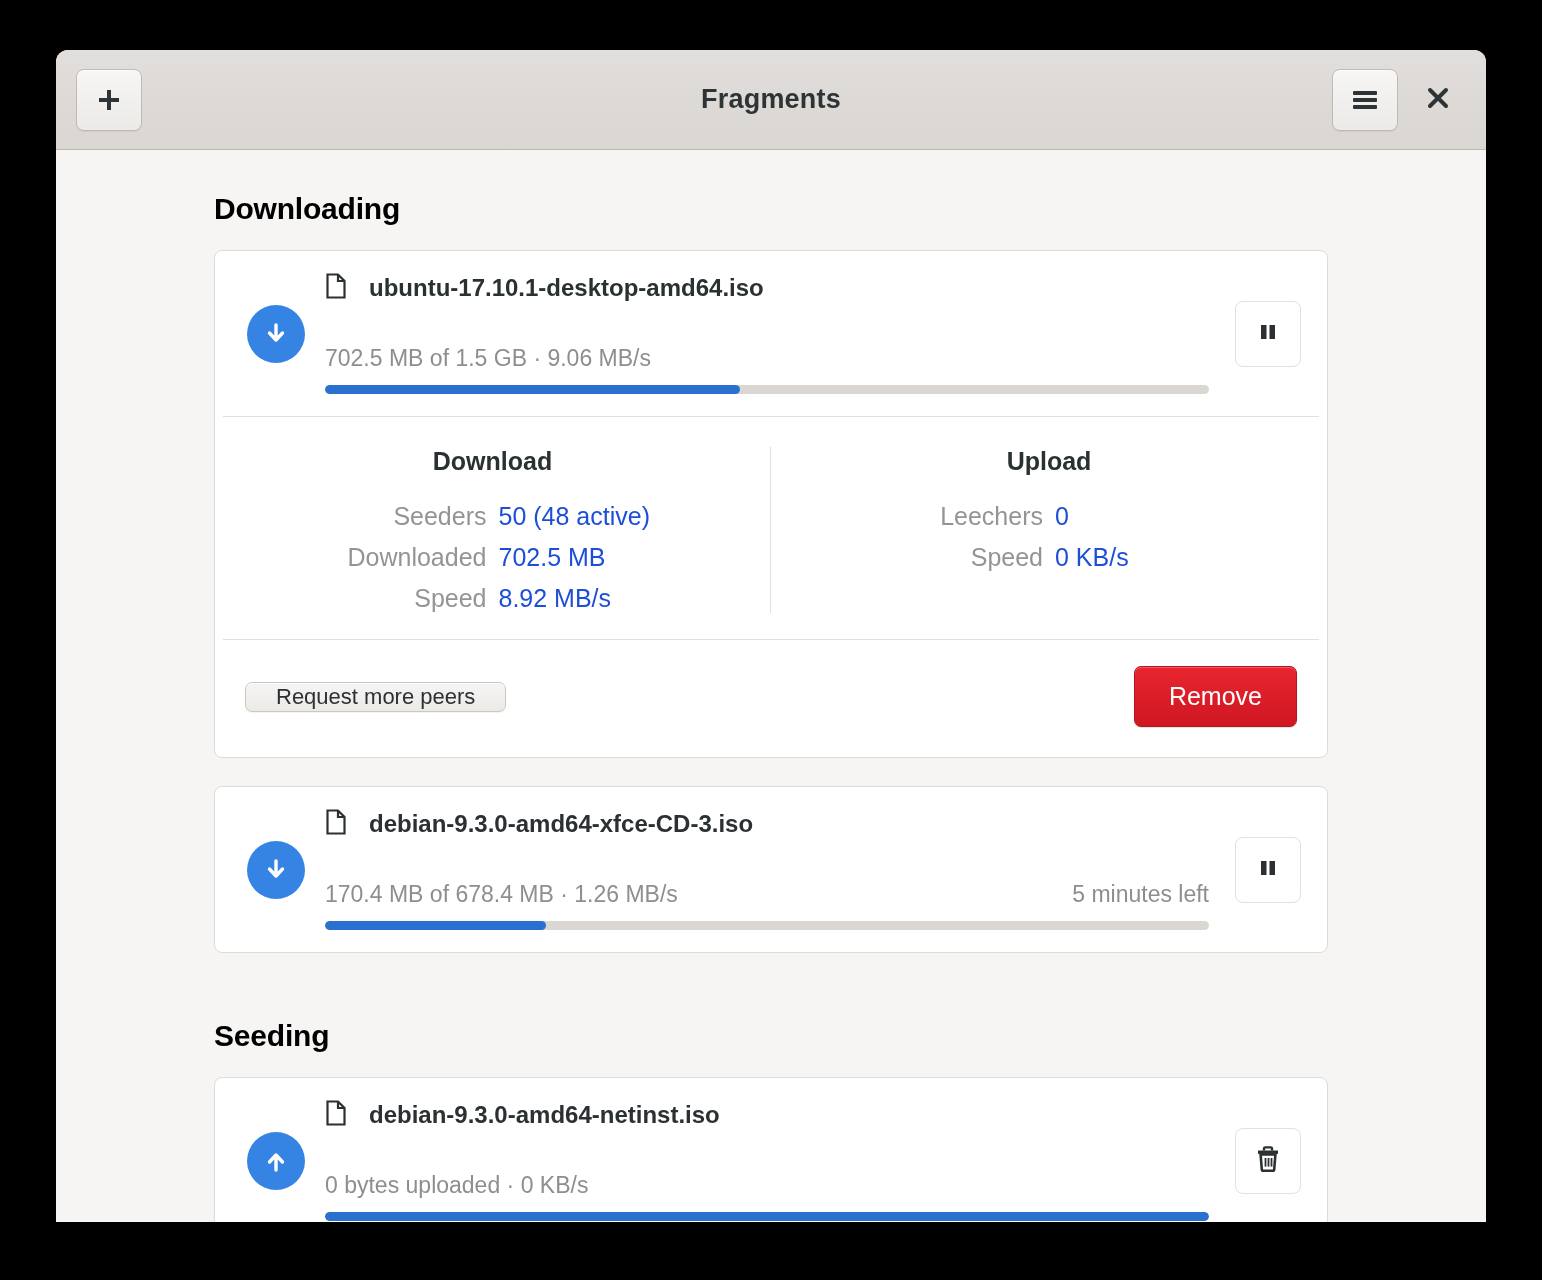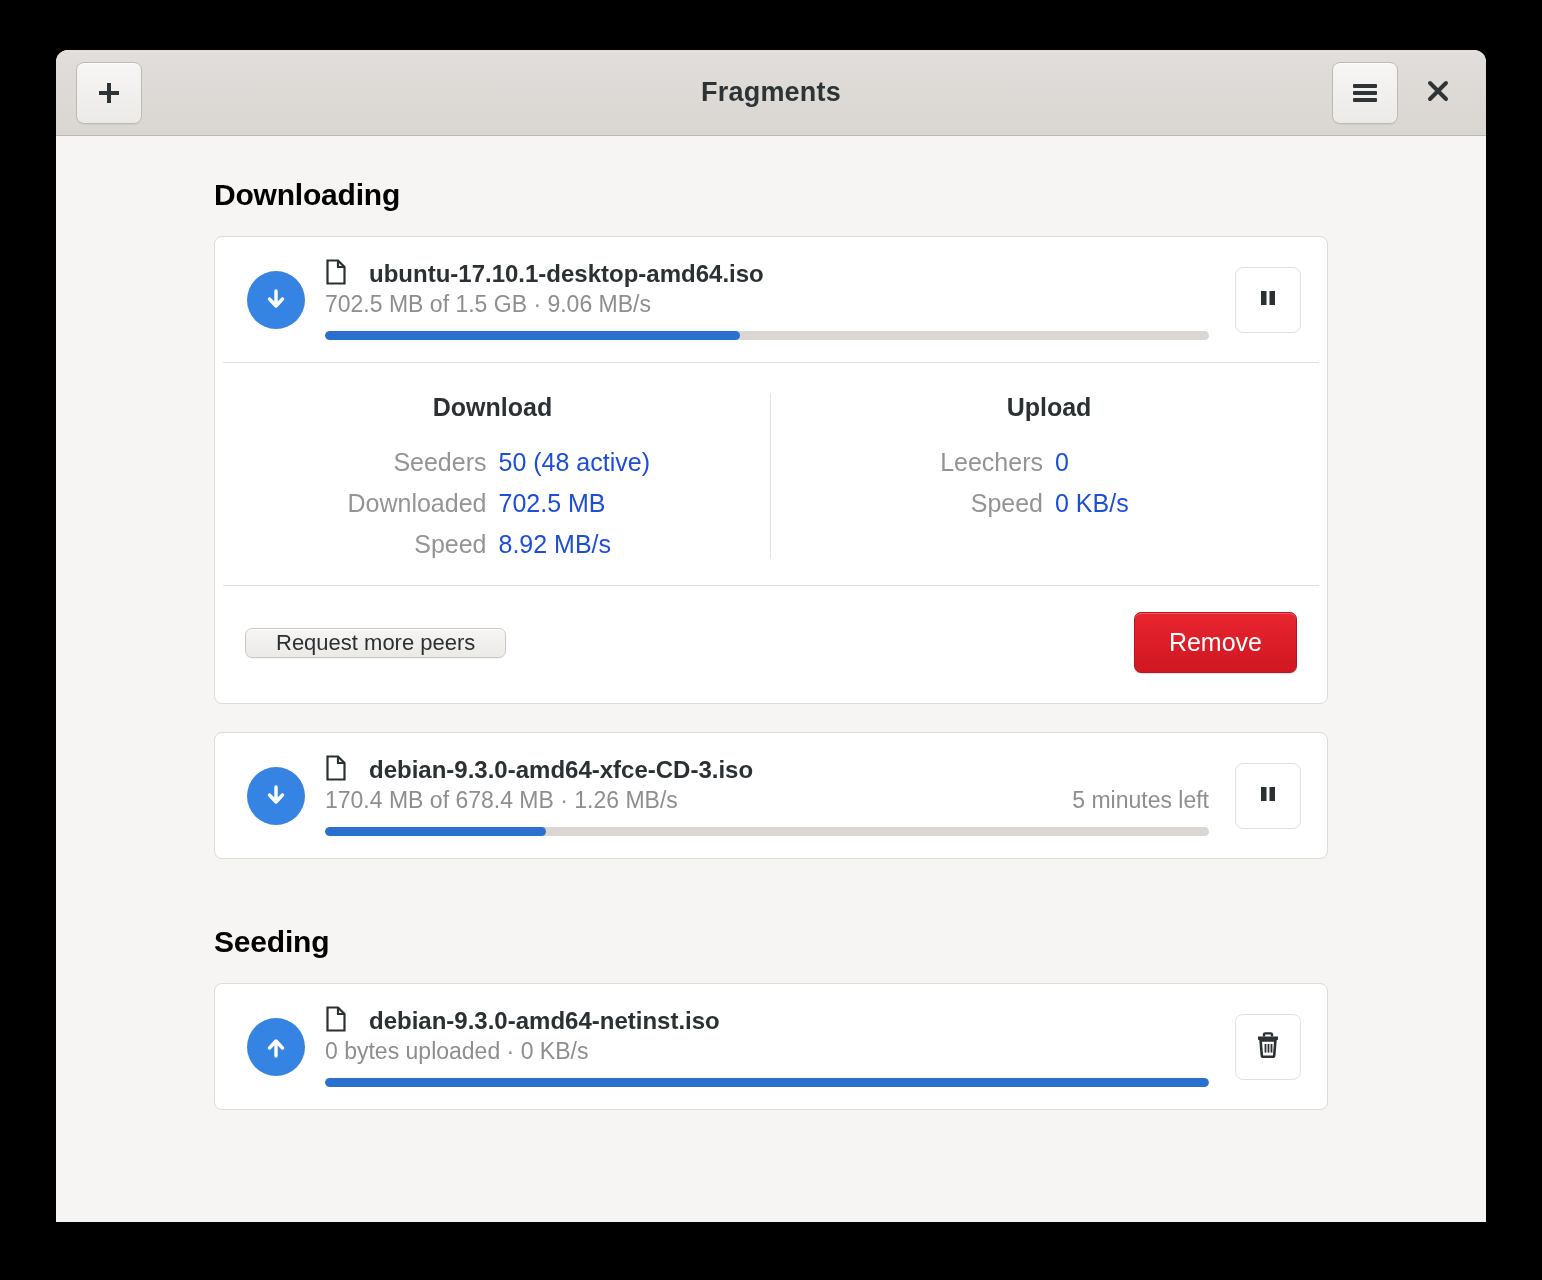--- a/index.html
+++ b/index.html
@@ -20,21 +20,21 @@
     background: #f6f5f4;
     border-top-left-radius: 12px;
     border-top-right-radius: 12px;
     overflow: hidden;
     box-shadow: 0 0 0 1px rgba(0,0,0,0.25);
   }
 
   
   #headerbar {
     position: relative;
-    height: 86px;
+    height: 100px;
     background: linear-gradient(to bottom, #e1dedb 0%, #dad6d2 100%);
     border-bottom: 1px solid #bfb8b1;
     display: flex;
     align-items: center;
     padding: 0 20px;
   }
   #headerbar .title {
     position: absolute;
     left: 0; right: 0;
     text-align: center;
@@ -121,20 +121,21 @@
   .sub-line {
     display: flex;
     align-items: baseline;
     justify-content: space-between;
     gap: 20px;
     margin-bottom: 13px;
   }
   .sub-text {
     font-size: 23px;
     color: #8e8e8e;
+    margin-top: 40px;
   }
   .eta-text {
     font-size: 23px;
     color: #8e8e8e;
     white-space: nowrap;
   }
   .progress-track {
     height: 9px;
     background: #dad6d2;
     border-radius: 5px;

